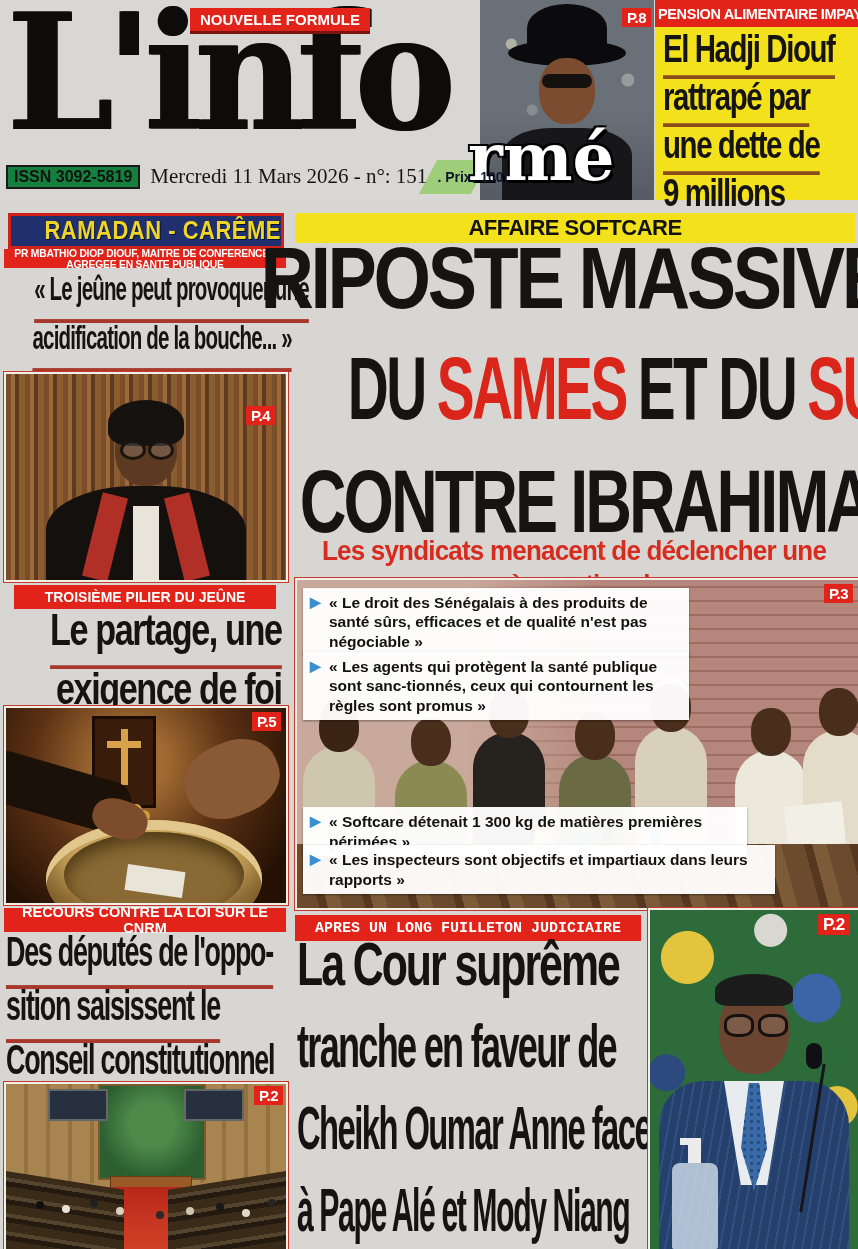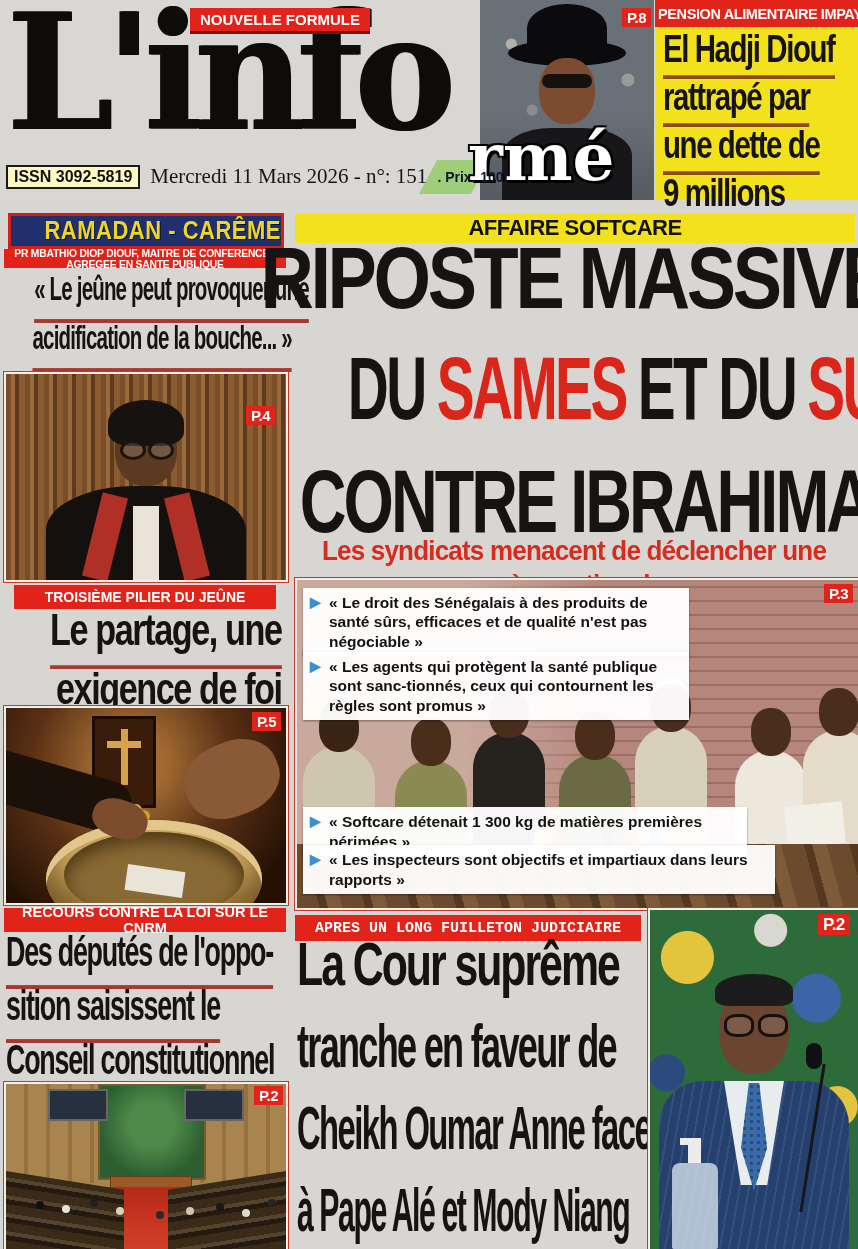--- a/index.html
+++ b/index.html
@@ -22,21 +22,21 @@
        font-weight:bold;font-size:15px;padding:3px 10px;border-bottom:3px solid #7a1410;z-index:5;}
   .logo{position:absolute;left:6px;top:-22px;font-family:"DejaVu Serif",serif;font-weight:bold;
        font-size:158px;letter-spacing:-8px;color:#0d0c0a;transform:scale(.96,1.02);transform-origin:left top;
        text-shadow:2px 0 0 #0d0c0a;z-index:4;}
   .logo-suffix{position:absolute;left:468px;top:118px;font-family:"DejaVu Serif",serif;font-weight:bold;
        font-size:66px;color:#fff;z-index:6;
        text-shadow:-2px -2px 0 #000,2px -2px 0 #000,-2px 2px 0 #000,2px 2px 0 #000,3px 3px 0 #000;}
   .logo-accent{position:absolute;left:428px;top:160px;width:52px;height:34px;background:#9fce7a;
        transform:skewX(-28deg);z-index:3;}
   .issn-row{position:absolute;left:6px;top:164px;display:flex;align-items:center;gap:10px;z-index:7;}
-  .issn-box{border:2px solid #1a1a1a;background:#fef9c3;font-weight:bold;font-size:16px;
+  .issn-box{border:2px solid #1a1a1a;background:#15803d;font-weight:bold;font-size:16px;
        padding:1px 6px;color:#111;}
   .date-line{font-family:"Liberation Serif",serif;font-size:21px;color:#171512;}
   .price{font-weight:bold;font-size:14px;color:#0f172a;}
 
   
   .mast-photo{position:absolute;left:480px;top:0;width:174px;height:200px;border:none;box-shadow:none;
      background:
        radial-gradient(circle at 18% 22%,rgba(235,230,205,.55) 0 5px,transparent 6px),
        radial-gradient(circle at 65% 12%,rgba(235,230,205,.45) 0 4px,transparent 5px),
        radial-gradient(circle at 85% 40%,rgba(220,220,210,.4) 0 6px,transparent 7px),

